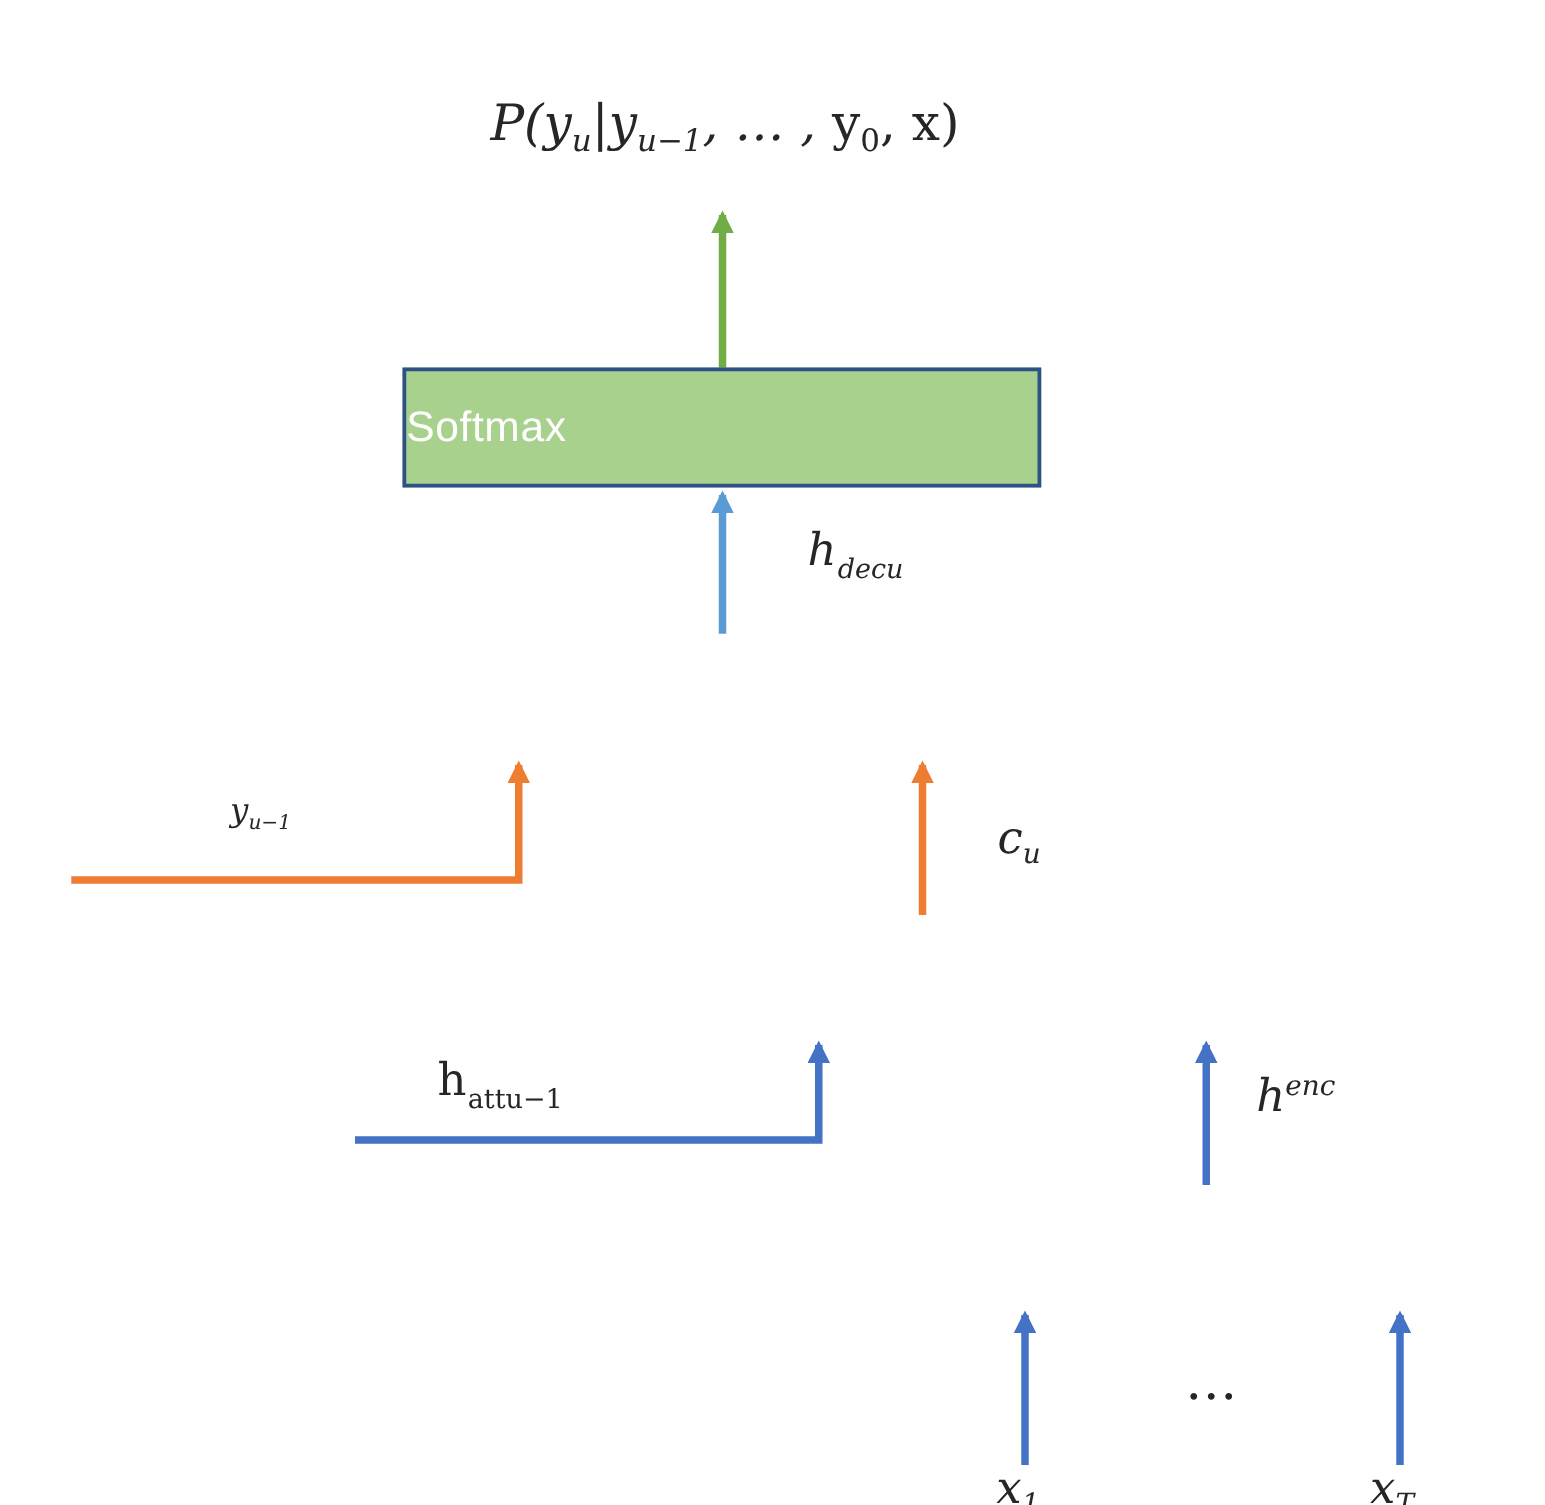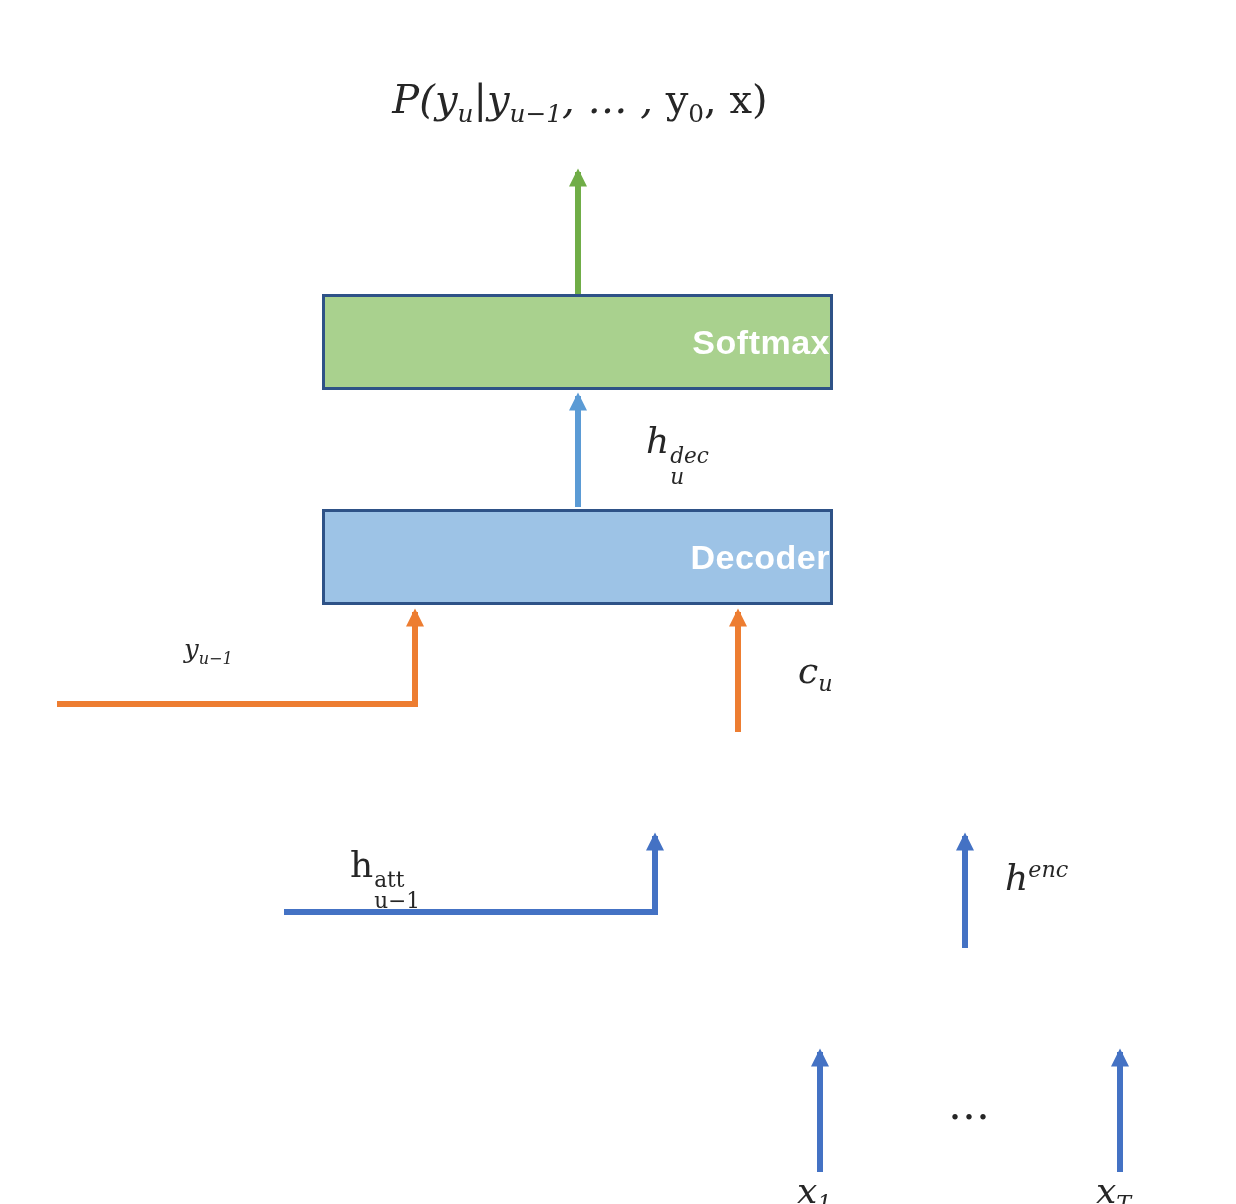--- a/index.html
+++ b/index.html
@@ -7,24 +7,23 @@
     position:relative;
     width:1236px;height:1204px;
     background:#ffffff;
     overflow:hidden;
     font-family:"Liberation Sans",sans-serif;
     margin-top:44px;
   }
   #arrow-layer{position:absolute;left:0;top:0;width:1236px;height:1204px;}
   .box{
     position:absolute;
-    display:flex;align-items:center;justify-content:flex-end;
+    display:flex;align-items:center;justify-content:flex-start;
     border:3px solid transparent;
     box-sizing:border-box;
-    font-weight:bold;
   }
   .box .box-label{
     color:#ffffff;
     font-size:34px;
     font-family:"Liberation Sans",sans-serif;
     letter-spacing:0.5px;
   }
   .box-softmax{left:322px;top:250px;width:511px;height:96px;}
   .box-decoder{left:322px;top:465px;width:511px;height:96px;}
   .box-attention{left:557px;top:690px;width:513px;height:95px;border-width:2px;}
@@ -35,21 +34,21 @@
     color:#262626;
     font-size:36px;
     white-space:nowrap;
   }
   .it{font-style:italic;}
   .rm{font-style:normal;}
   .mlabel sub{font-size:0.62em;}
   .mlabel sup{font-size:0.62em;}
   .stack{
     display:inline-flex;
-    flex-direction:column;
+    flex-direction:row;
     vertical-align:-0.45em;
     line-height:1.0;
     font-size:0.60em;
     margin-left:1px;
   }
   .stack .ss{display:block;}
   #formula-label{left:320px;top:32px;width:520px;text-align:center;font-size:40px;}
   #label-decoder-hidden{left:646px;top:376px;}
   #label-prev-output{left:184px;top:590px;font-size:26px;}
   #label-context{left:798px;top:606px;}
@@ -98,23 +97,20 @@
   </svg>
 
   <div class="mlabel" id="formula-label">
     <span class="it">P(y</span><sub class="it">u</sub><span class="it">|y</span><sub class="it">u−1</sub><span class="it">, … , </span><span class="rm">y</span><sub class="rm">0</sub><span class="rm">, x)</span>
   </div>
 
   <div class="box box-softmax" style="background: rgb(169, 209, 142); border-color: rgb(46, 82, 135);">
     <span class="box-label">Softmax</span>
   </div>
 
-  <div class="box box-decoder" style="background: rgb(157, 195, 230); border-color: rgb(46, 82, 135);">
-    <span class="box-label">Decoder</span>
-  </div>
 
 
 
   <div class="mlabel" id="label-decoder-hidden">
     <span class="it">h</span><span class="stack">
         <span class="ss it">dec</span>
         <span class="ss it">u</span>
       </span>
   </div>
 

